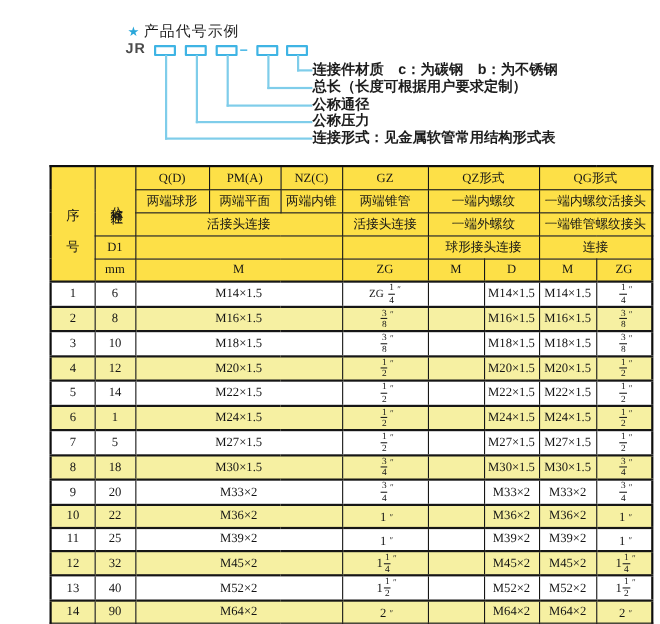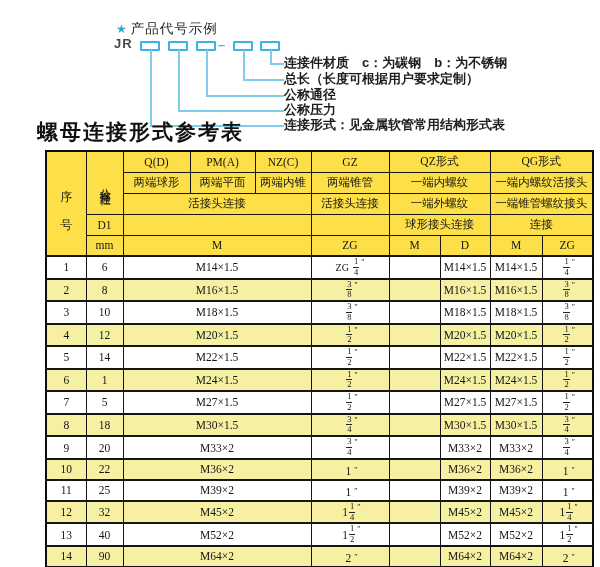--- a/index.html
+++ b/index.html
@@ -122,21 +122,20 @@
         <div class="dlabel">总长（长度可根据用户要求定制）</div>
 
         <div class="dlabel">公称通径</div>
 
         <div class="dlabel">公称压力</div>
 
         <div class="dlabel">连接形式：见金属软管常用结构形式表</div>
       </div>
   </section>
 
-  <h1 class="ttitle">螺母连接形式参考表</h1>
 
   <table>
     <colgroup>
       <col style="width:40px">
         <col style="width:37px">
       <col style="width:67px">
         <col style="width:65px">
         <col style="width:56px">
       <col style="width:78px">
       <col style="width:51px">

